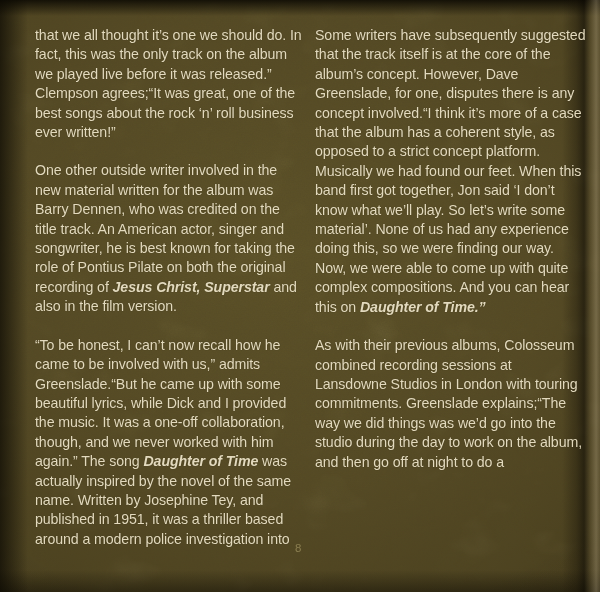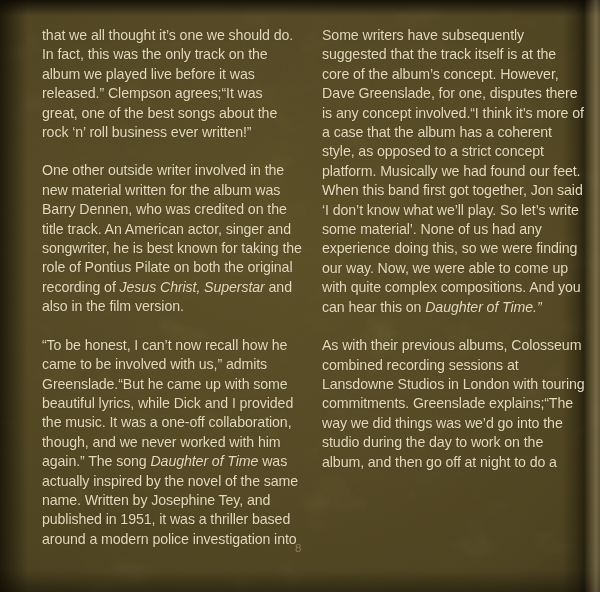--- a/index.html
+++ b/index.html
@@ -51,22 +51,22 @@
   .col{
     position:absolute;top:26px;
     color:var(--text);
     font-size:14.2px;
     line-height:19.4px;
     letter-spacing:-0.1px;
     text-shadow:0 0 1px rgba(30,25,10,0.35);
   }
   .col-left{left:34px;width:268px;}
   .col-right{left:314px;width:272px;}
-  p.para{margin:0 0 19px 8px;}
-  p.para em{font-style:italic;}
+  p.para{margin:0 0 19px 1px;}
+  p.para em{font-style:italic;font-weight:bold;}
   .page-num{
     position:absolute;
     left:295px;top:542px;
     font-size:11.5px;
     color:var(--pagenum);
     opacity:0.75;
   }
 </style>
 </head>
 <body>

